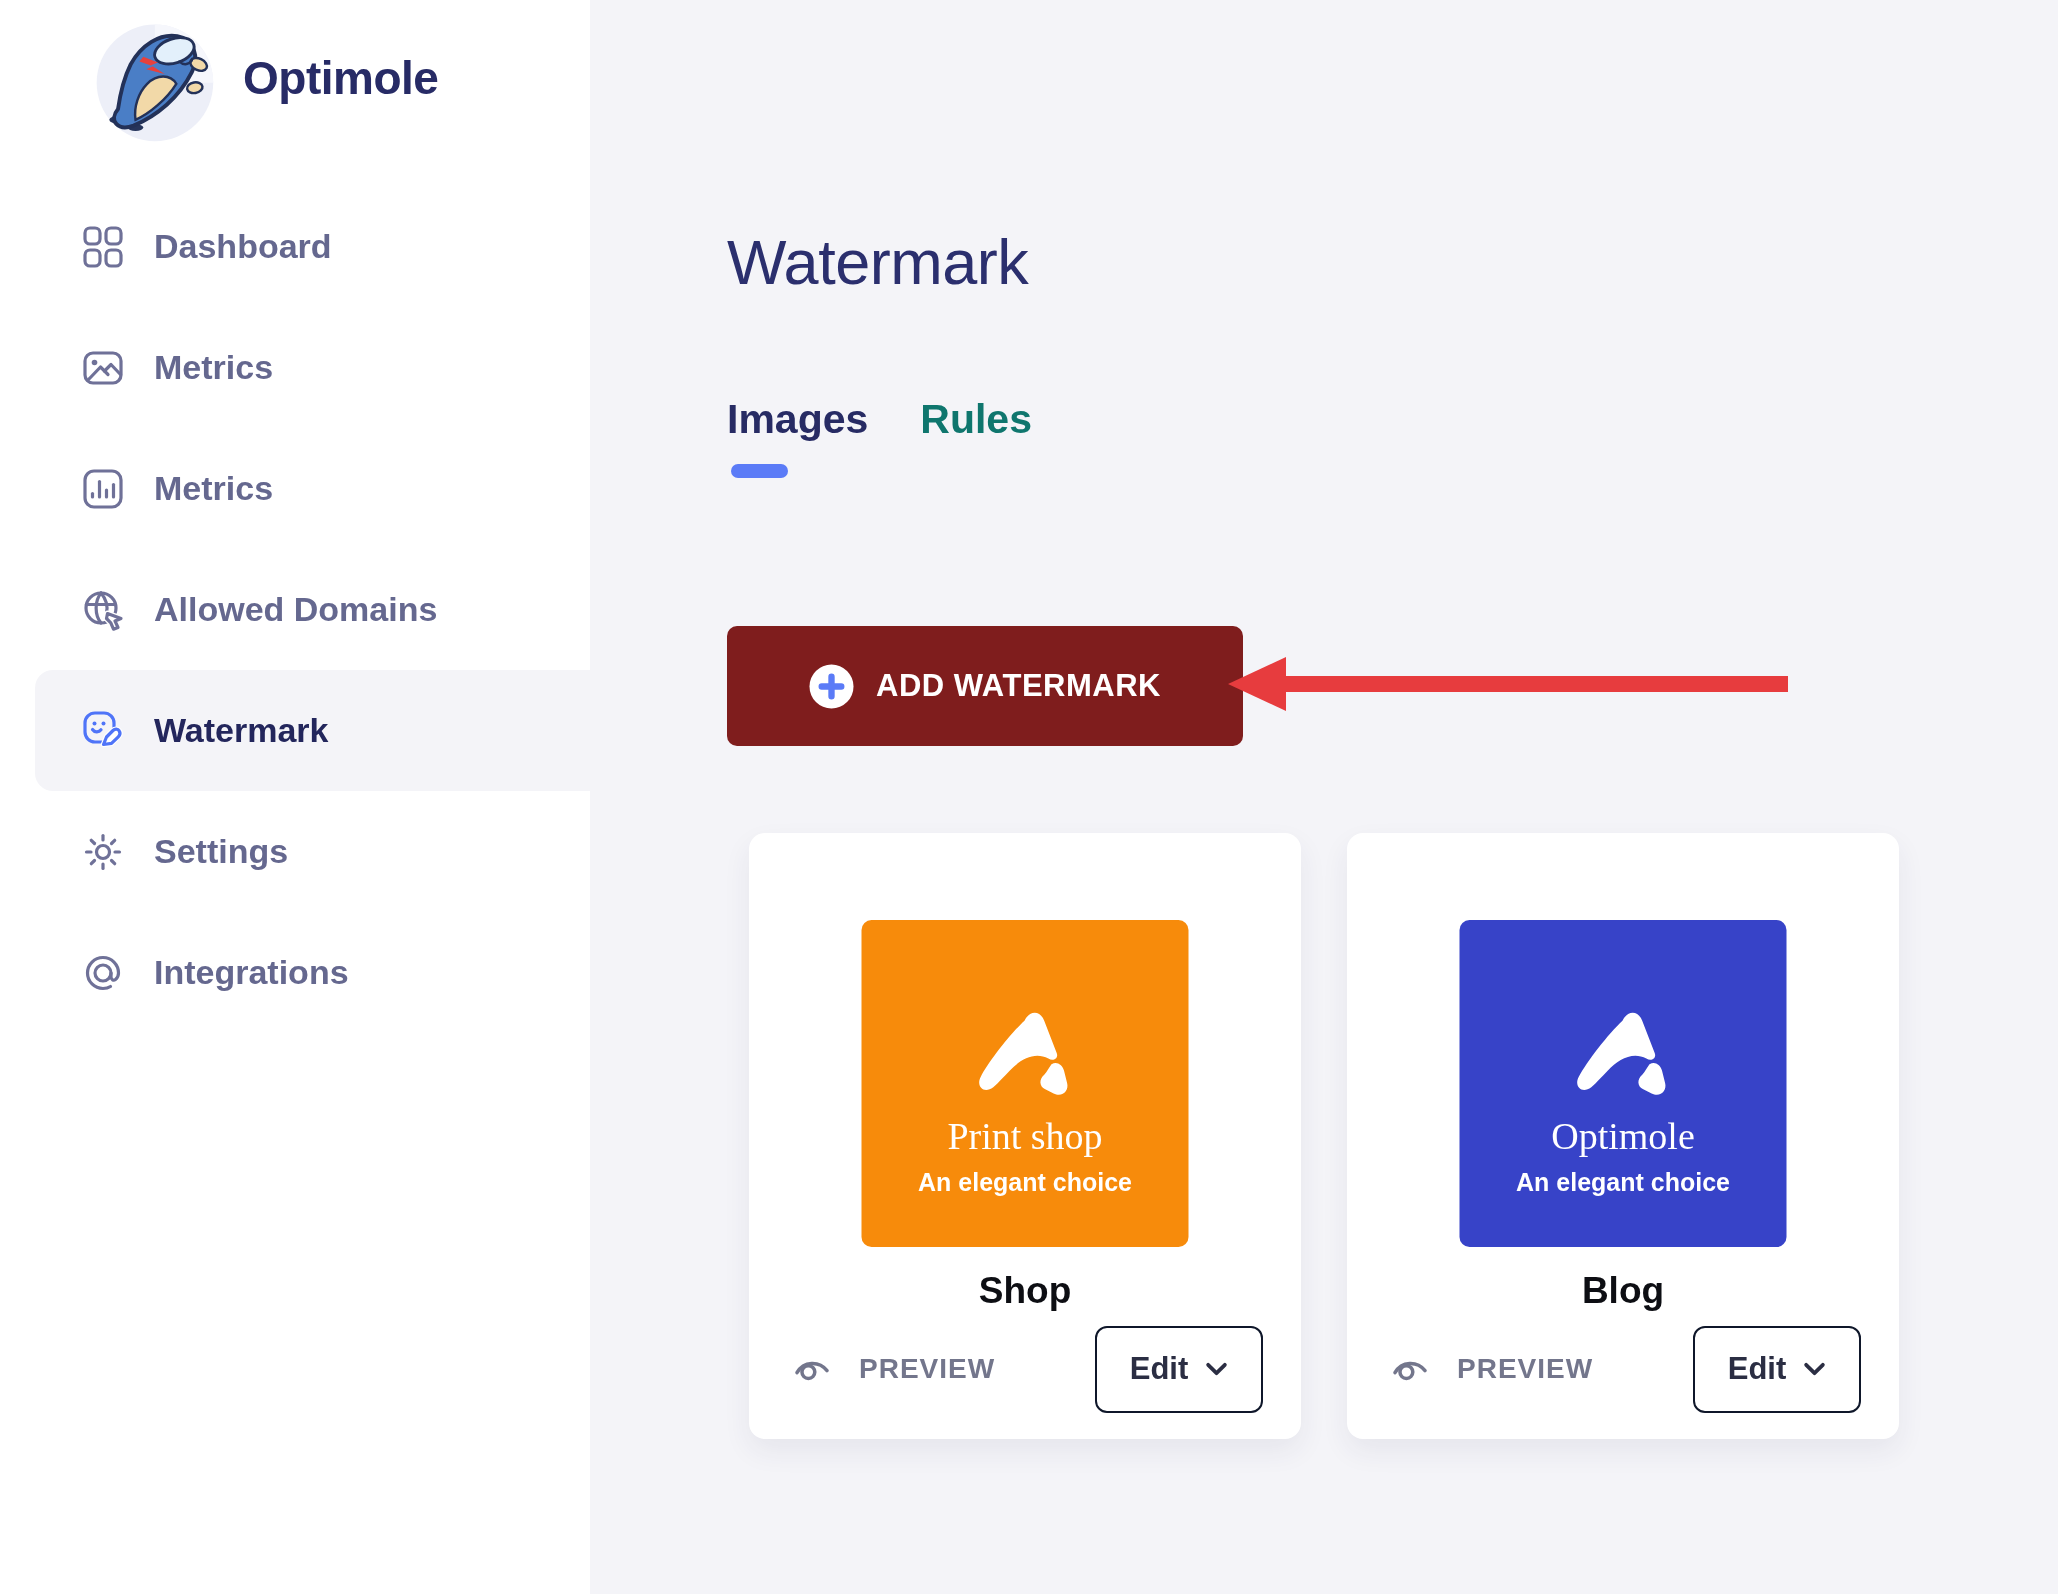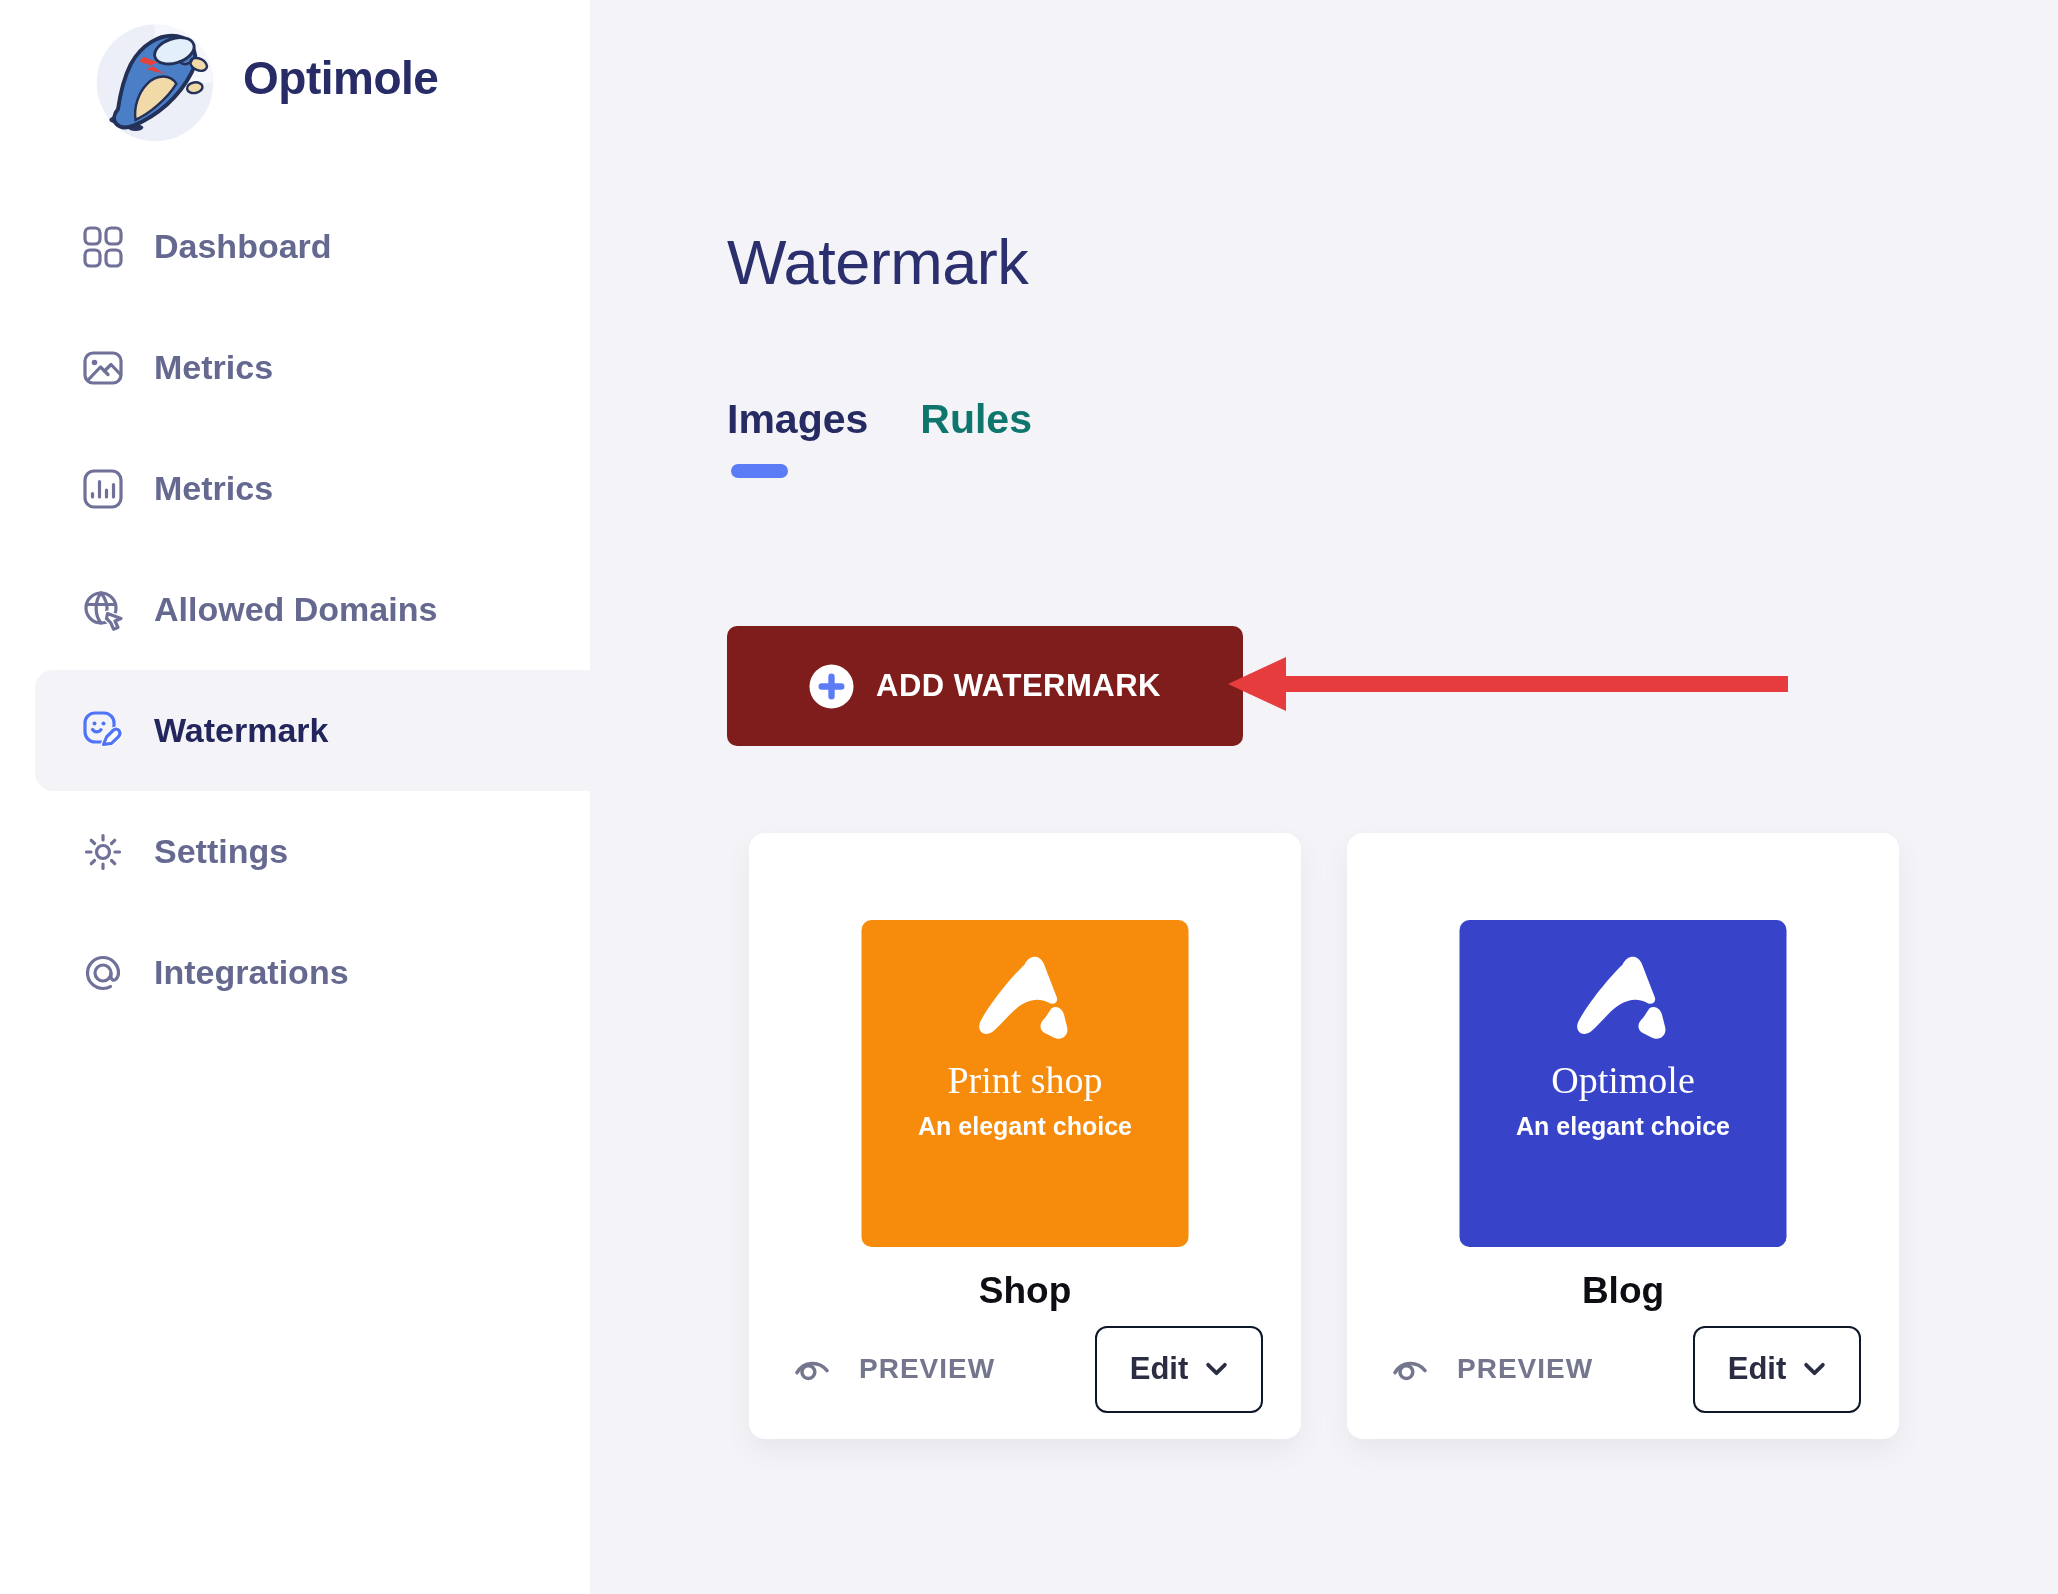--- a/index.html
+++ b/index.html
@@ -68,21 +68,21 @@
     position:absolute; top:833px; width:552px; height:606px;
     background:#ffffff; border-radius:16px;
     box-shadow:0 12px 28px rgba(40,40,80,0.07);
   }
   .card.card-0 { left:159px; }
   .card.card-1 { left:757px; }
   .tile {
     position:absolute; left:50%; transform:translateX(-50%); top:87px;
     width:327px; height:327px; border-radius:10px;
     display:flex; flex-direction:column; align-items:center;
-    padding-top:28px; color:#ffffff;
+    padding-top:84px; color:#ffffff;
   }
   .tile .a-mark { width:112px; height:104px; }
   .tile .tile-title {
     margin-top:6px; font-family:"Liberation Serif", serif;
     font-size:38px; font-weight:400; color:#ffffff;
   }
   .tile .tile-subtitle { margin-top:10px; font-size:25px; font-weight:700; color:#ffffff; }
   .card-name {
     position:absolute; top:437px; left:0; width:100%; text-align:center;
     font-size:37px; font-weight:700; color:#0d0e13;

